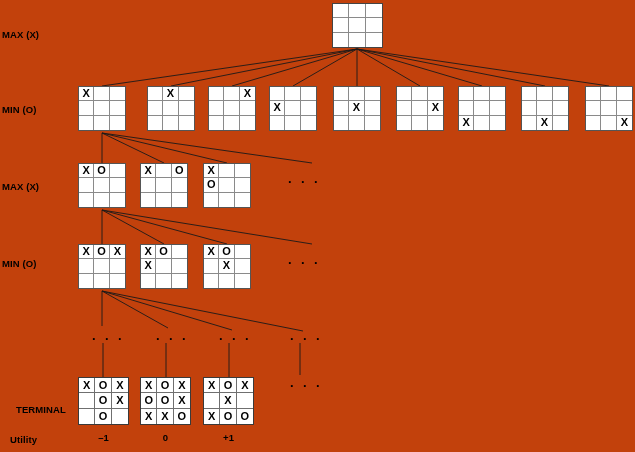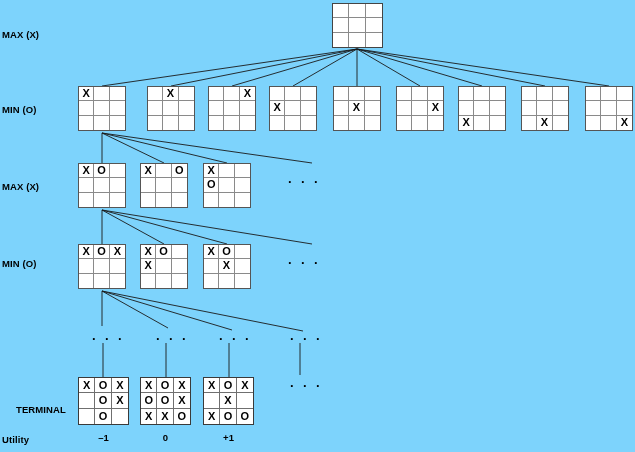--- a/index.html
+++ b/index.html
@@ -7,21 +7,21 @@
     padding: 0;
     background: #ffffff;
   }
   body {
     font-family: "Liberation Sans", sans-serif;
   }
   #page {
     position: relative;
     width: 635px;
     height: 452px;
-    background: #7dd3fc;
+    background: #c2410c;
     overflow: hidden;
   }
   .row-label {
     position: absolute;
     font-family: "Liberation Sans", sans-serif;
     font-size: 9.5px;
     font-weight: bold;
     color: #000000;
     letter-spacing: 0.1px;
     white-space: nowrap;
@@ -126,21 +126,21 @@
       <line x1="229" y1="343" x2="229" y2="377"></line>
       <line x1="300" y1="343" x2="300" y2="375"></line>
     </g>
   </svg>
 
   <div class="row-label" style="left:2px; top:29px;">MAX (X)</div>
   <div class="row-label" style="left:2px; top:104px;">MIN (O)</div>
   <div class="row-label" style="left:2px; top:181px;">MAX (X)</div>
   <div class="row-label" style="left:2px; top:258px;">MIN (O)</div>
   <div class="row-label" style="left:16px; top:404px;">TERMINAL</div>
-  <div class="row-label" style="left:2px; top:434px;">Utility</div>
+  <div class="row-label" style="left:10px; top:434px;">Utility</div>
 
   <div id="boards-layer">
       <div class="board root" style="left: 332px; top: 3px;">
         <div class="cell"></div>
         <div class="cell"></div>
         <div class="cell"></div>
         <div class="cell"></div>
         <div class="cell"></div>
         <div class="cell"></div>
         <div class="cell"></div>

